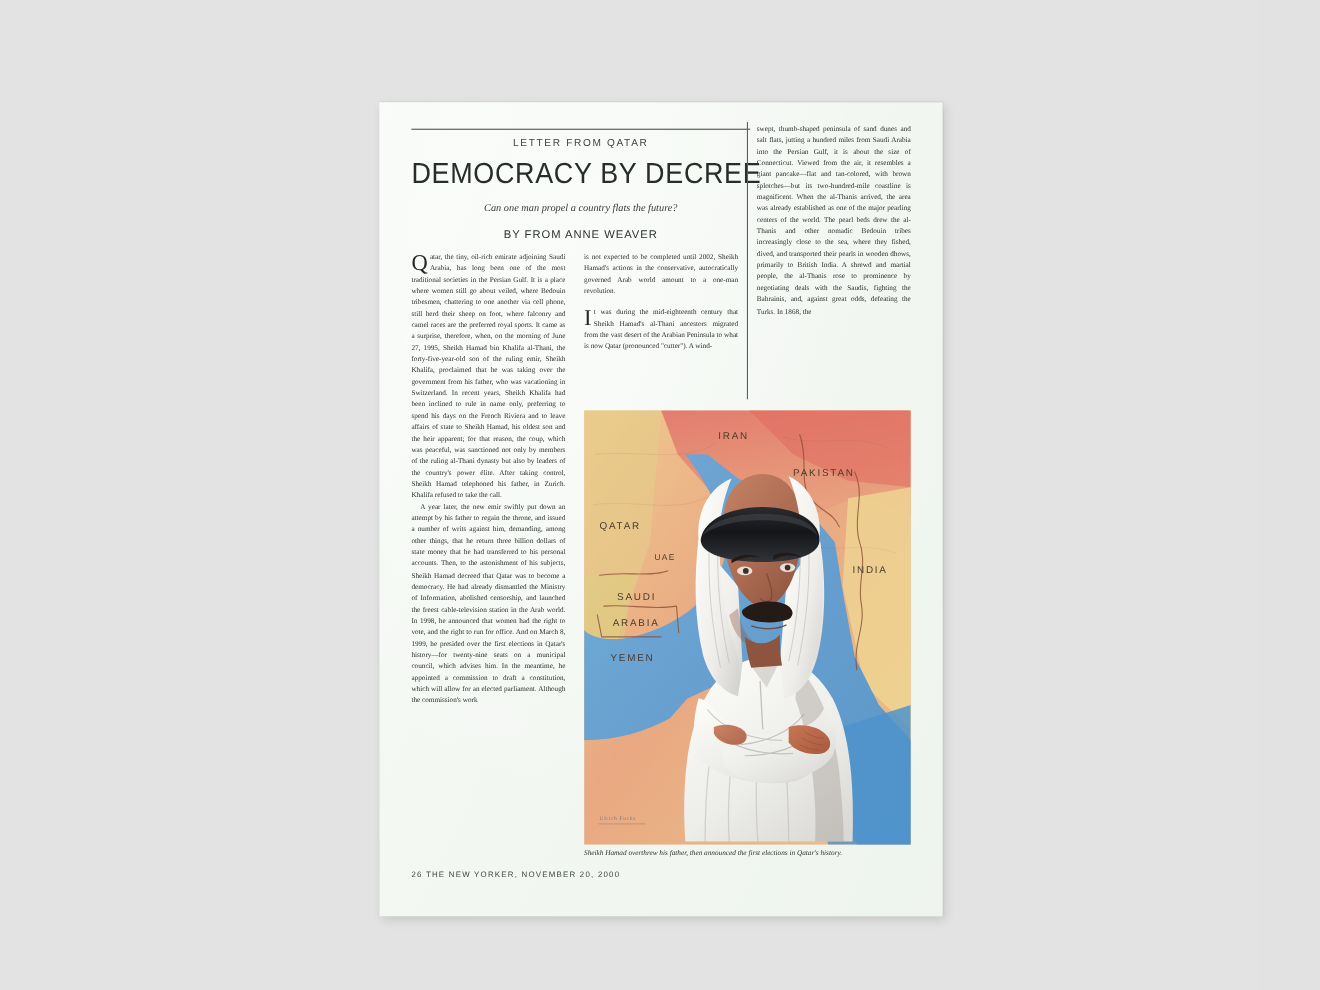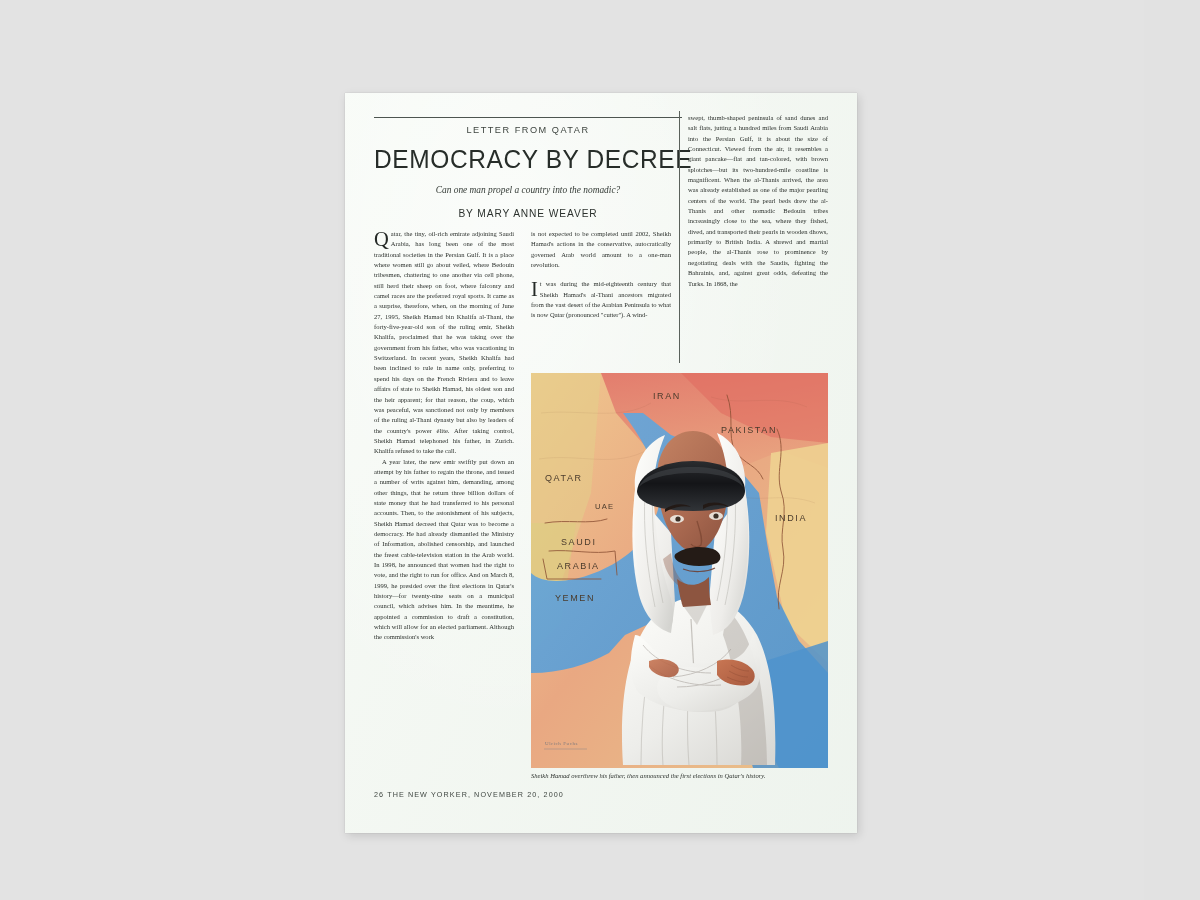--- a/index.html
+++ b/index.html
@@ -189,22 +189,22 @@
 
 <div id="root">
 
   <div class="page-sheet">
 
     <div class="header-rule"></div>
 
     <div class="masthead">
       <div class="kicker">LETTER FROM QATAR</div>
       <div class="headline">DEMOCRACY BY DECREE</div>
-      <div class="deck">Can one man propel a country into the nomadic?</div>
-      <div class="byline">BY MARY ANNE WEAVER</div>
+      <div class="deck">Can one man propel a country flats the future?</div>
+      <div class="byline">BY FROM ANNE WEAVER</div>
     </div>
 
     <div class="col-rule"></div>
 
     <div class="col col-1">
       <p class="noindent">
         <span class="dropcap">Q</span><span>atar, the tiny, oil-rich emirate adjoining Saudi Arabia, has long been one of the most traditional societies in the Persian Gulf. It is a place where women still go about veiled, where Bedouin tribesmen, chattering to one another via cell phone, still herd their sheep on foot, where falconry and camel races are the preferred royal sports. It came as a surprise, therefore, when, on the morning of June 27, 1995, Sheikh Hamad bin Khalifa al-Thani, the forty-five-year-old son of the ruling emir, Sheikh Khalifa, proclaimed that he was taking over the government from his father, who was vacationing in Switzerland. In recent years, Sheikh Khalifa had been inclined to rule in name only, preferring to spend his days on the French Riviera and to leave affairs of state to Sheikh Hamad, his oldest son and the heir apparent; for that reason, the coup, which was peaceful, was sanctioned not only by members of the ruling al-Thani dynasty but also by leaders of the country's power élite. After taking control, Sheikh Hamad telephoned his father, in Zurich. Khalifa refused to take the call.</span>
       </p>
       <p>
         <span>A year later, the new emir swiftly put down an attempt by his father to regain the throne, and issued a number of writs against him, demanding, among other things, that he return three billion dollars of state money that he had transferred to his personal accounts. Then, to the astonishment of his subjects, Sheikh Hamad decreed that Qatar was to become a democracy. He had already dismantled the Ministry of Information, abolished censorship, and launched the freest cable-television station in the Arab world. In 1998, he announced that women had the right to vote, and the right to run for office. And on March 8, 1999, he presided over the first elections in Qatar's history—for twenty-nine seats on a municipal council, which advises him. In the meantime, he appointed a commission to draft a constitution, which will allow for an elected parliament. Although the commission's work</span>

